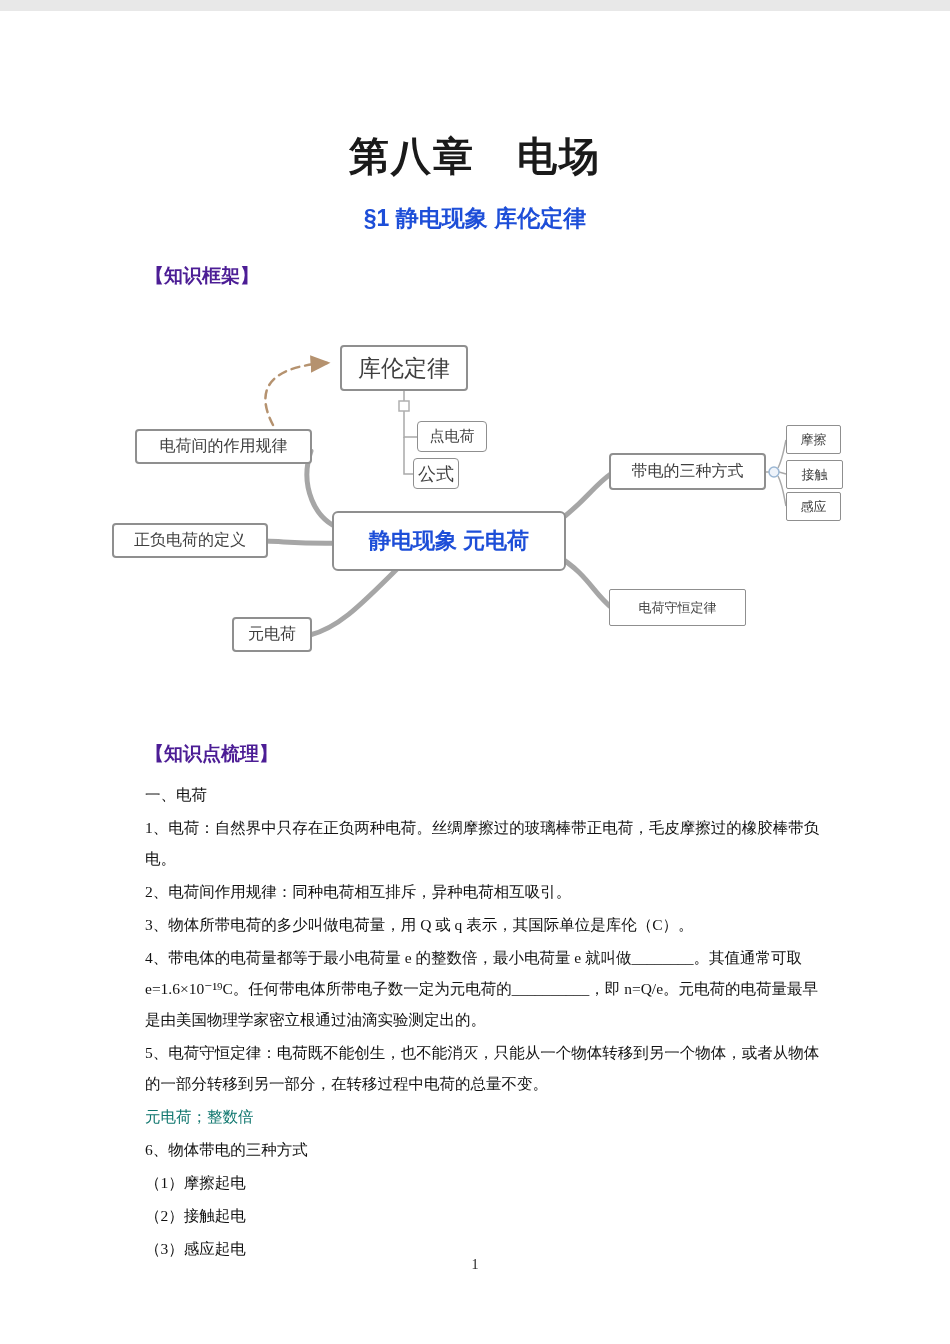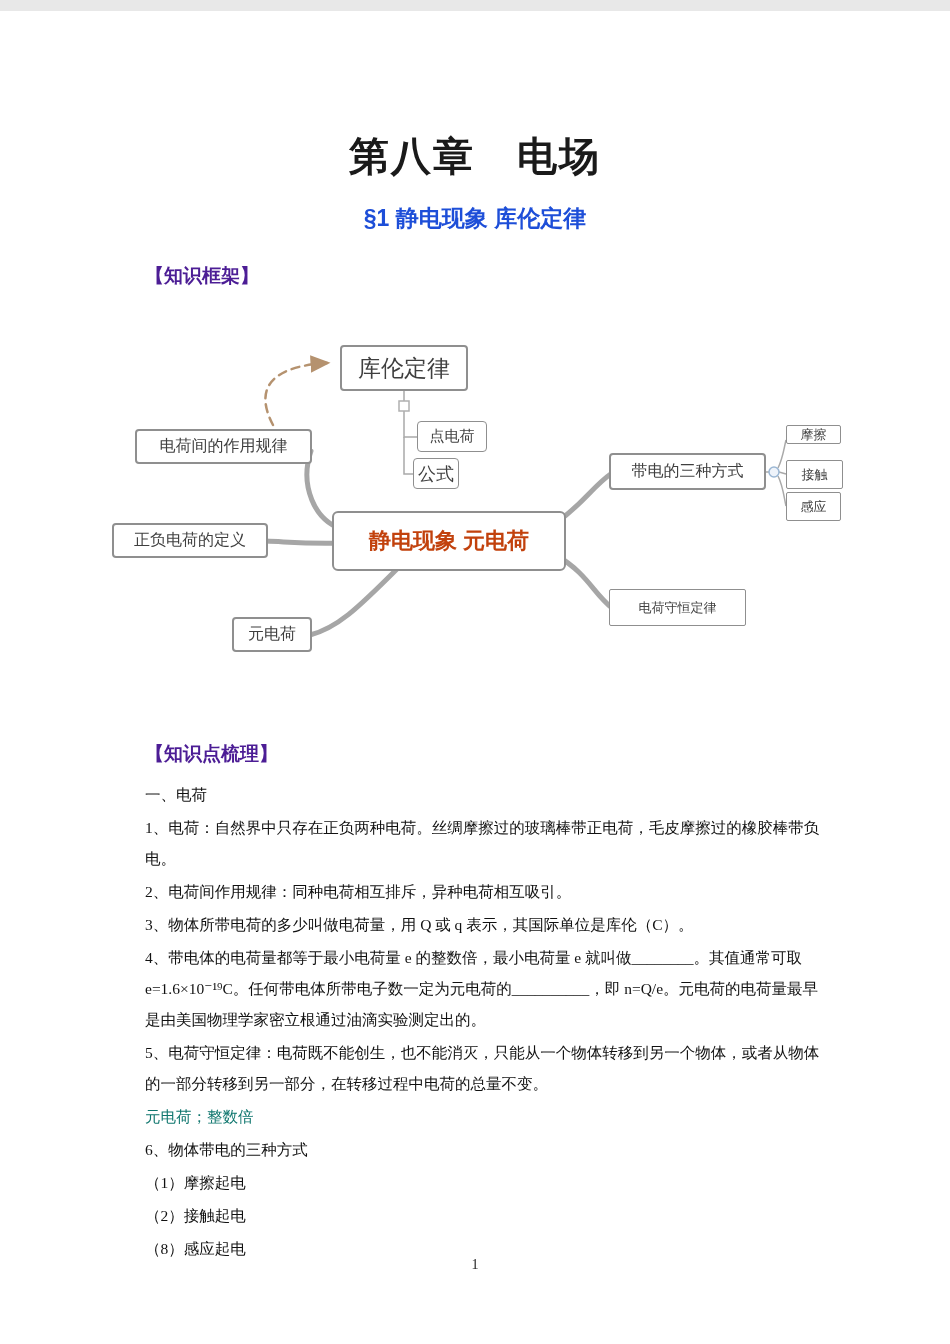--- a/index.html
+++ b/index.html
@@ -51,25 +51,25 @@
     color:#3f3f3f;
     display:flex;align-items:center;justify-content:center;
     white-space:nowrap;
     box-sizing:border-box;
   }
   .n-coulomb{left:340px;top:14px;width:128px;height:46px;font-size:23px;}
   .n-point{left:417px;top:90px;width:70px;height:31px;font-size:15px;border-width:1.5px;}
   .n-formula{left:413px;top:127px;width:46px;height:31px;font-size:18px;border-width:1.5px;}
   .n-interaction{left:135px;top:98px;width:177px;height:35px;font-size:16px;}
   .n-posneg{left:112px;top:192px;width:156px;height:35px;font-size:16px;}
-  .n-center{left:332px;top:180px;width:234px;height:60px;font-size:22px;font-weight:bold;border-radius:6px;color:#c2410c;}
+  .n-center{left:332px;top:180px;width:234px;height:60px;font-size:22px;font-weight:bold;border-radius:6px;color:#1d4ed8;}
   .n-elementary{left:232px;top:286px;width:80px;height:35px;font-size:16px;}
   .n-threeways{left:609px;top:122px;width:157px;height:37px;font-size:16px;}
   .n-small{border-width:1px;font-size:13px;border-radius:2px;}
-  .n-friction{left:786px;top:94px;width:55px;height:19px;}
+  .n-friction{left:786px;top:94px;width:55px;height:29px;}
   .n-contact{left:786px;top:129px;width:57px;height:29px;}
   .n-induction{left:786px;top:161px;width:55px;height:29px;}
   .n-conservation{left:609px;top:258px;width:137px;height:37px;}
 
   
   .body-text{
     position:absolute;top:768px;left:145px;width:680px;
     font-family:"Liberation Serif","DejaVu Serif",serif;
     font-size:15.5px;color:#111;
   }
@@ -139,18 +139,18 @@
     <p>一、电荷</p>
     <p>1、电荷：自然界中只存在正负两种电荷。丝绸摩擦过的玻璃棒带正电荷，毛皮摩擦过的橡胶棒带负电。</p>
     <p>2、电荷间作用规律：同种电荷相互排斥，异种电荷相互吸引。</p>
     <p>3、物体所带电荷的多少叫做电荷量，用 Q 或 q 表示，其国际单位是库伦（C）。</p>
     <p>4、带电体的电荷量都等于最小电荷量 e 的整数倍，最小电荷量 e 就叫做________。其值通常可取 e=1.6×10⁻¹⁹C。任何带电体所带电子数一定为元电荷的__________，即 n=Q/e。元电荷的电荷量最早是由美国物理学家密立根通过油滴实验测定出的。</p>
     <p>5、电荷守恒定律：电荷既不能创生，也不能消灭，只能从一个物体转移到另一个物体，或者从物体的一部分转移到另一部分，在转移过程中电荷的总量不变。</p>
     <p class="red">元电荷；整数倍</p>
     <p>6、物体带电的三种方式</p>
     <p>（1）摩擦起电</p>
     <p>（2）接触起电</p>
-    <p>（8）感应起电</p>
+    <p>（3）感应起电</p>
   </div>
 
   <div class="page-number">1</div>
 
 </div>
 
 </body></html>

